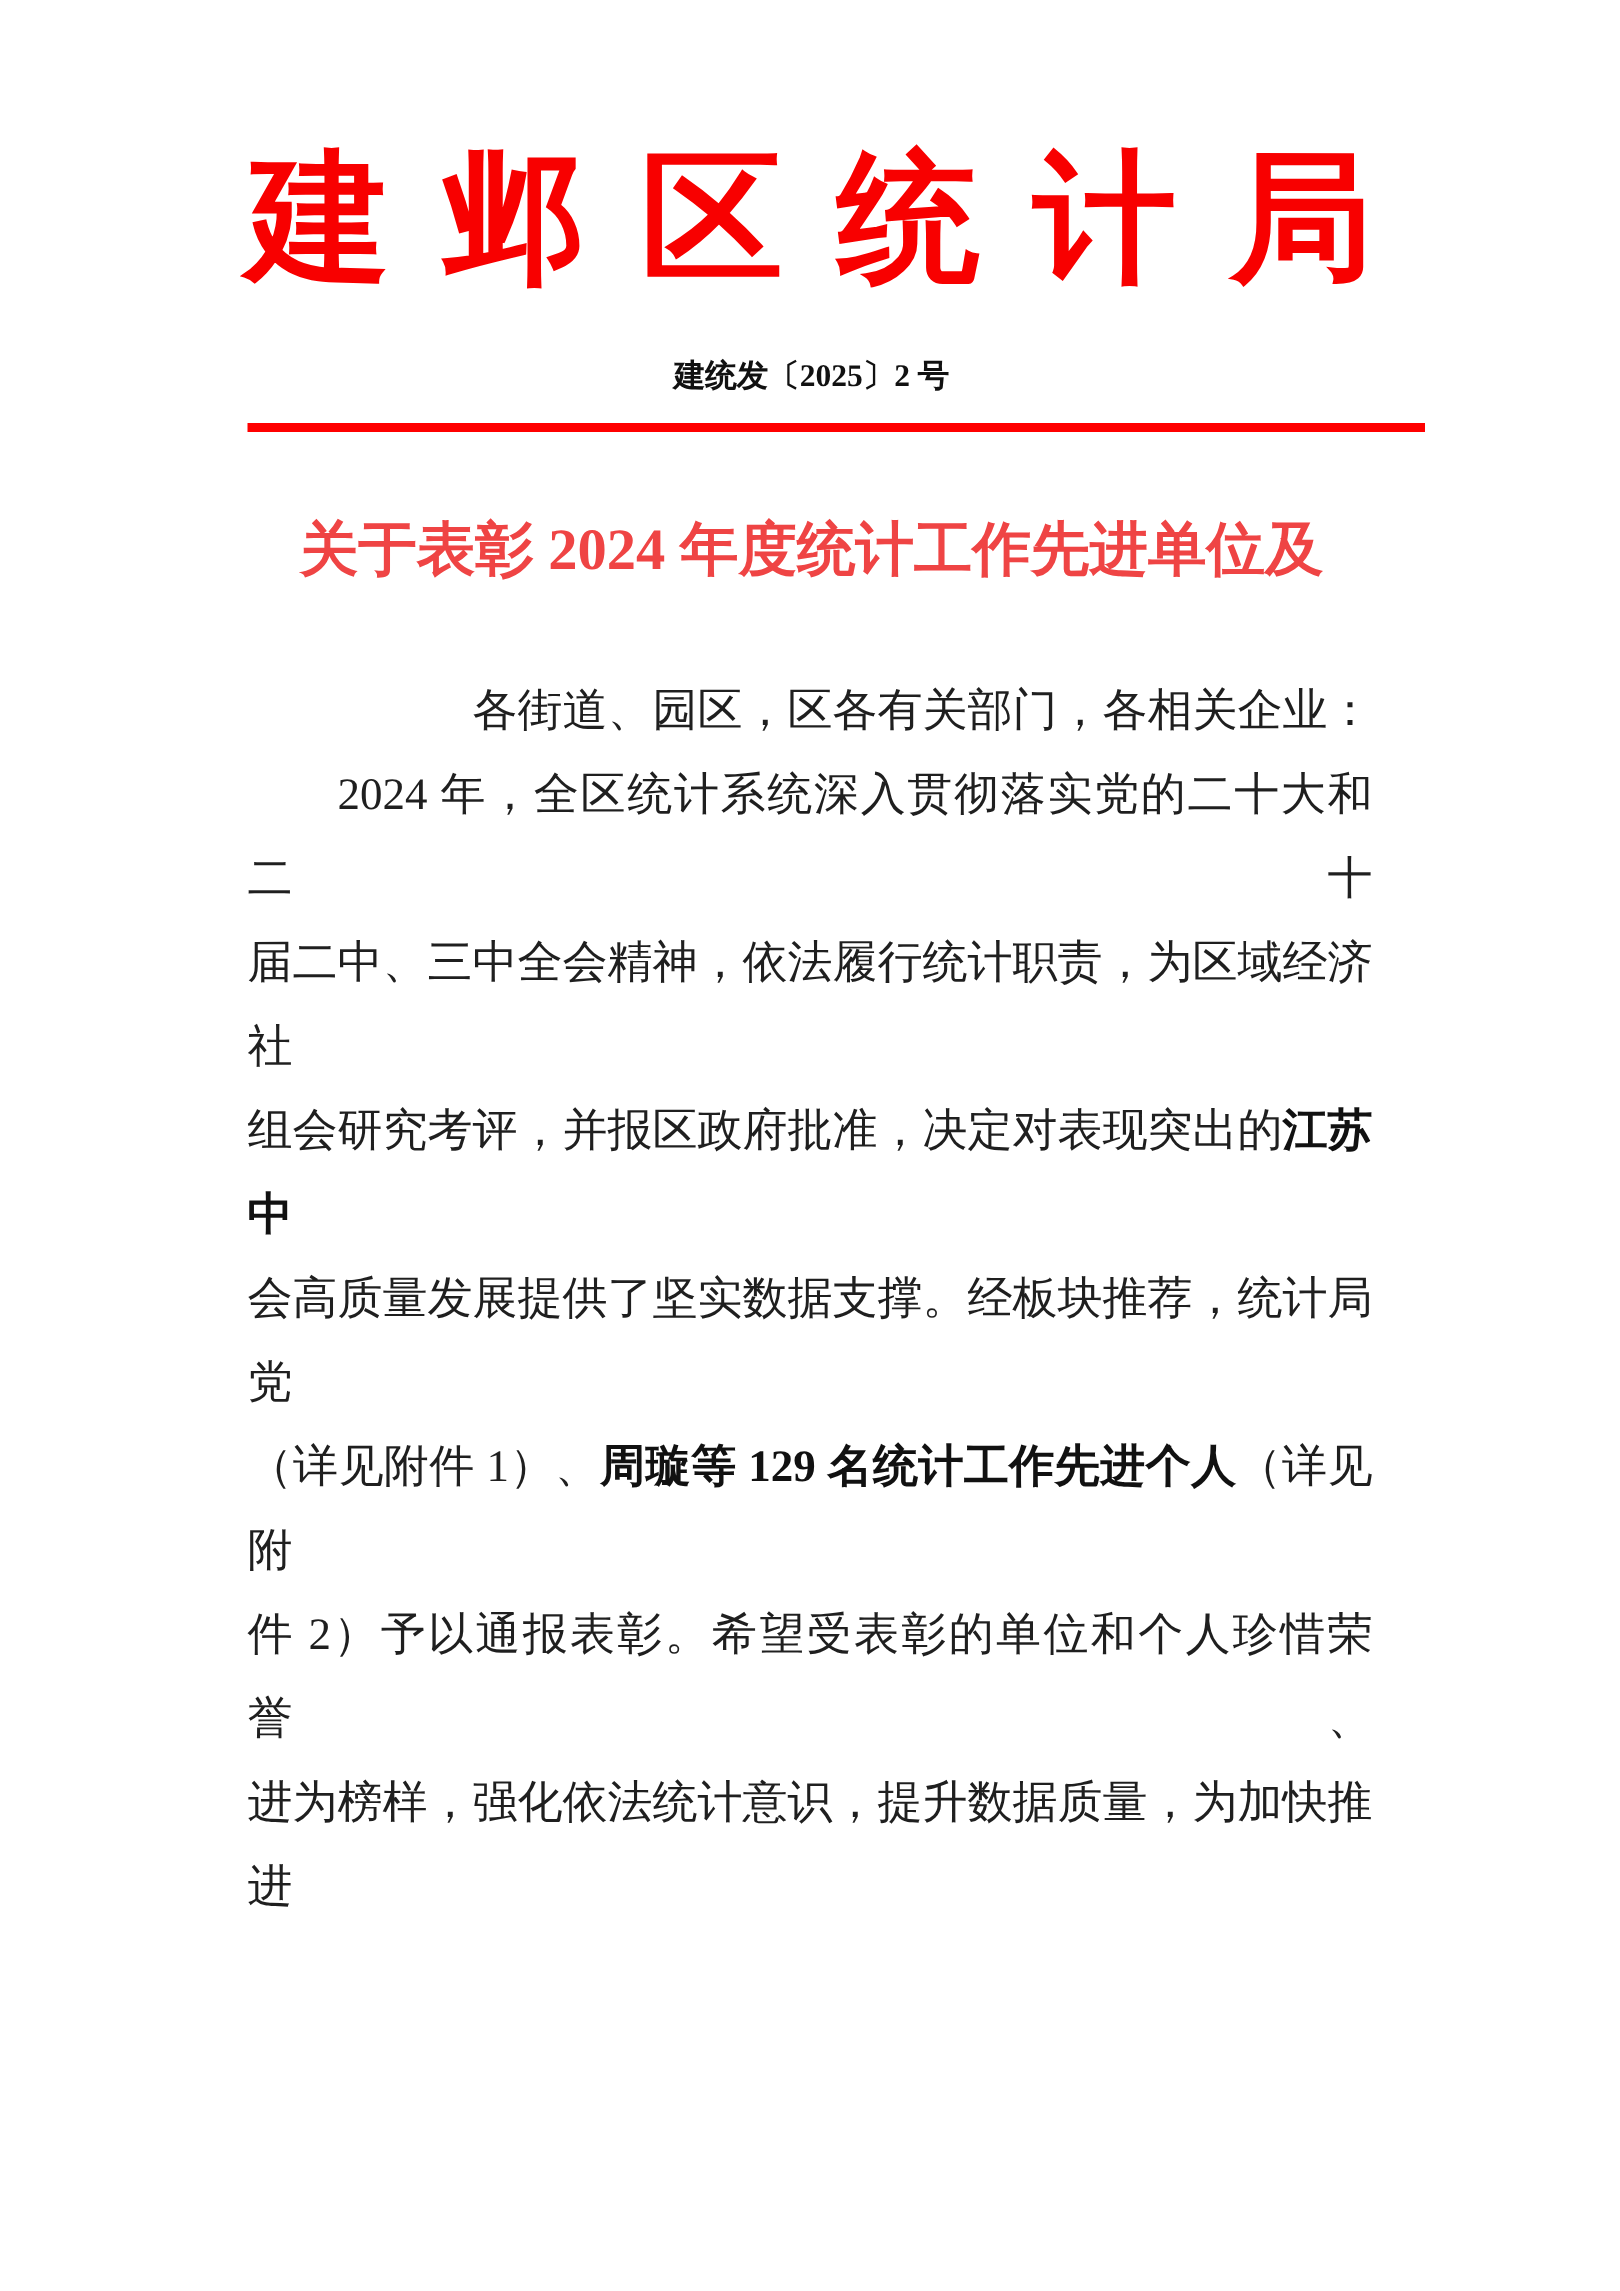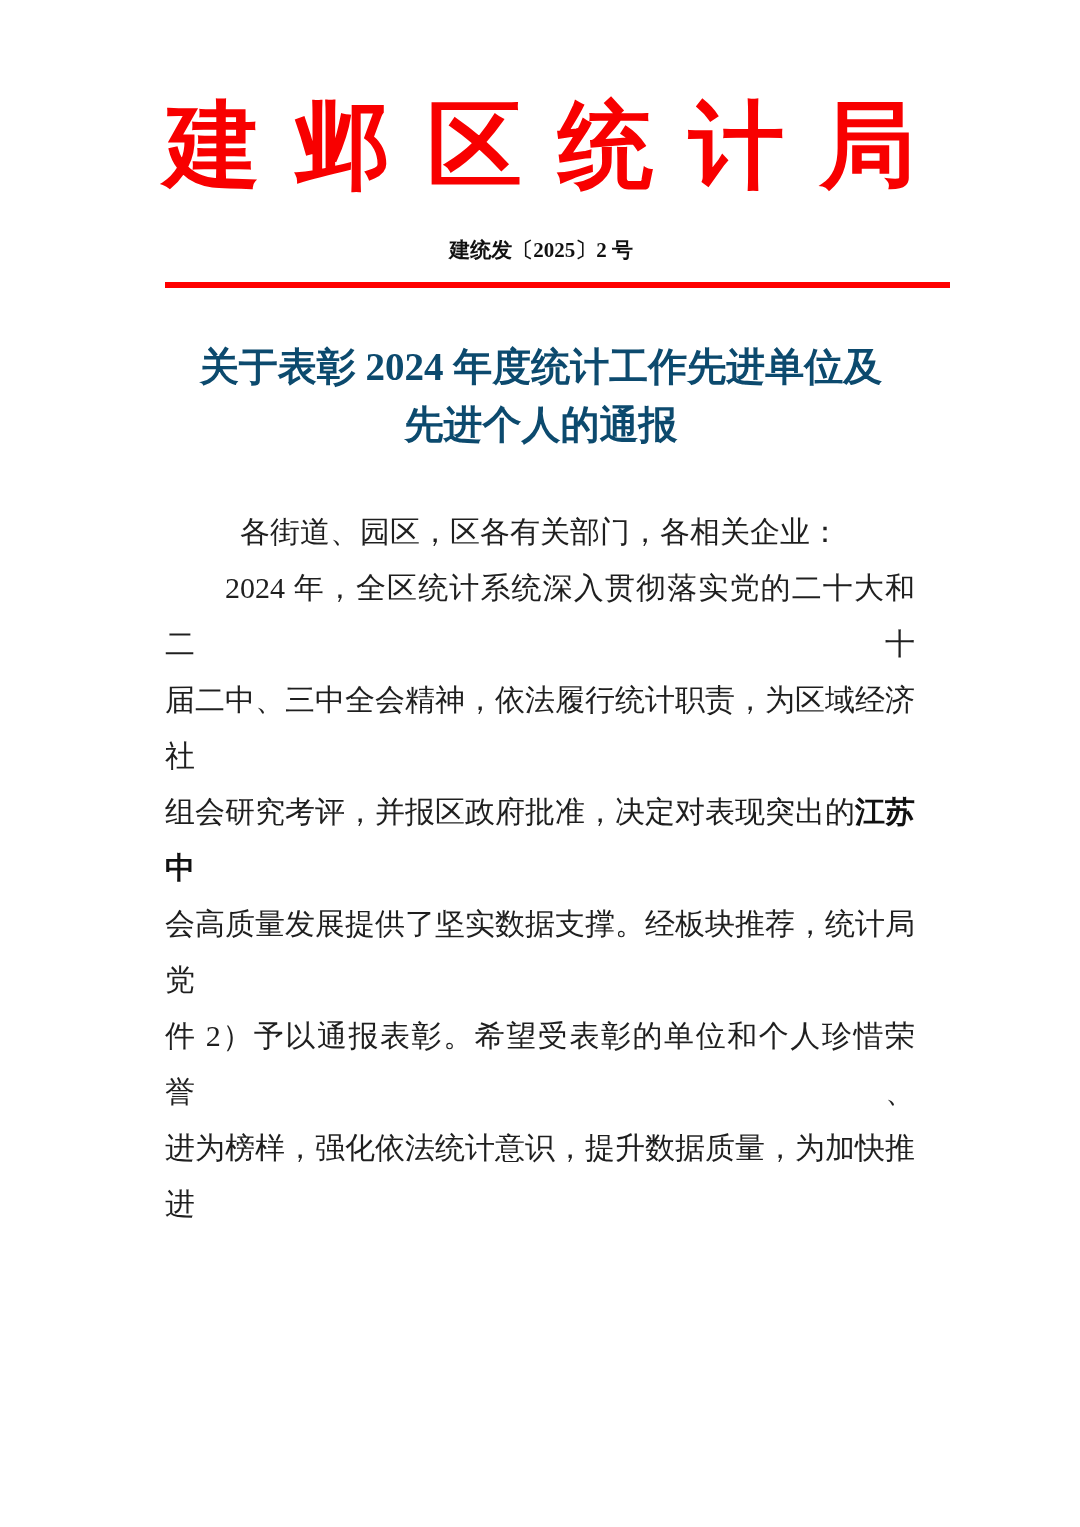--- a/index.html
+++ b/index.html
@@ -52,62 +52,62 @@
     background: #ff0000;
   }
   
   .title {
     margin: 50px 0 0 0;
     width: 100%;
     text-align: center;
     font-size: 39px;
     line-height: 58px;
     font-weight: 700;
-    color: #0c4a6e;
+    color: #ef4444;
   }
   .title .tline { display: block; }
   
   .body-block {
     margin-top: 50px;
     width: 750px;
     font-size: 30px;
     line-height: 56px;
     color: #1f1f1f;
   }
   .bline { width: 100%; }
   .jline {
     text-align: justify;
     text-align-last: justify;
   }
   .indent { text-indent: 60px; }
-  .plain { text-align: center; }
+  .plain { text-align: right; }
   .bold, .bline .bold { font-weight: 700; color: #111111; }
 </style>
 </head>
 <body>
 
 <div class="page">
   <div class="content">
 
     <div class="agency-title">建邺区统计局</div>
 
     <div class="doc-number">建统发〔2025〕2 号</div>
 
     <div class="red-rule"></div>
 
     <h1 class="title">
       <span class="tline">关于表彰 2024 年度统计工作先进单位及</span>
-      <span class="tline">先进个人的通报</span>
     </h1>
 
     <div class="body-block">
       <div class="bline plain">各街道、园区，区各有关部门，各相关企业：</div>
       <div class="bline jline indent">2024 年，全区统计系统深入贯彻落实党的二十大和二十</div>
       <div class="bline jline">届二中、三中全会精神，依法履行统计职责，为区域经济社</div>
       <div class="bline jline"><span>组会研究考评，并报区政府批准，决定对表现突出的</span><span class="bold">江苏中</span></div>
       <div class="bline jline">会高质量发展提供了坚实数据支撑。经板块推荐，统计局党</div>
+      <div class="bline jline"><span>（详见附件 1）、</span><span class="bold">周璇等 129 名统计工作先进个人</span><span>（详见附</span></div>
       <div class="bline jline">件 2）予以通报表彰。希望受表彰的单位和个人珍惜荣誉、</div>
       <div class="bline jline">进为榜样，强化依法统计意识，提升数据质量，为加快推进</div>
 
     </div>
 
   </div>
 </div>
 
 </body></html>

